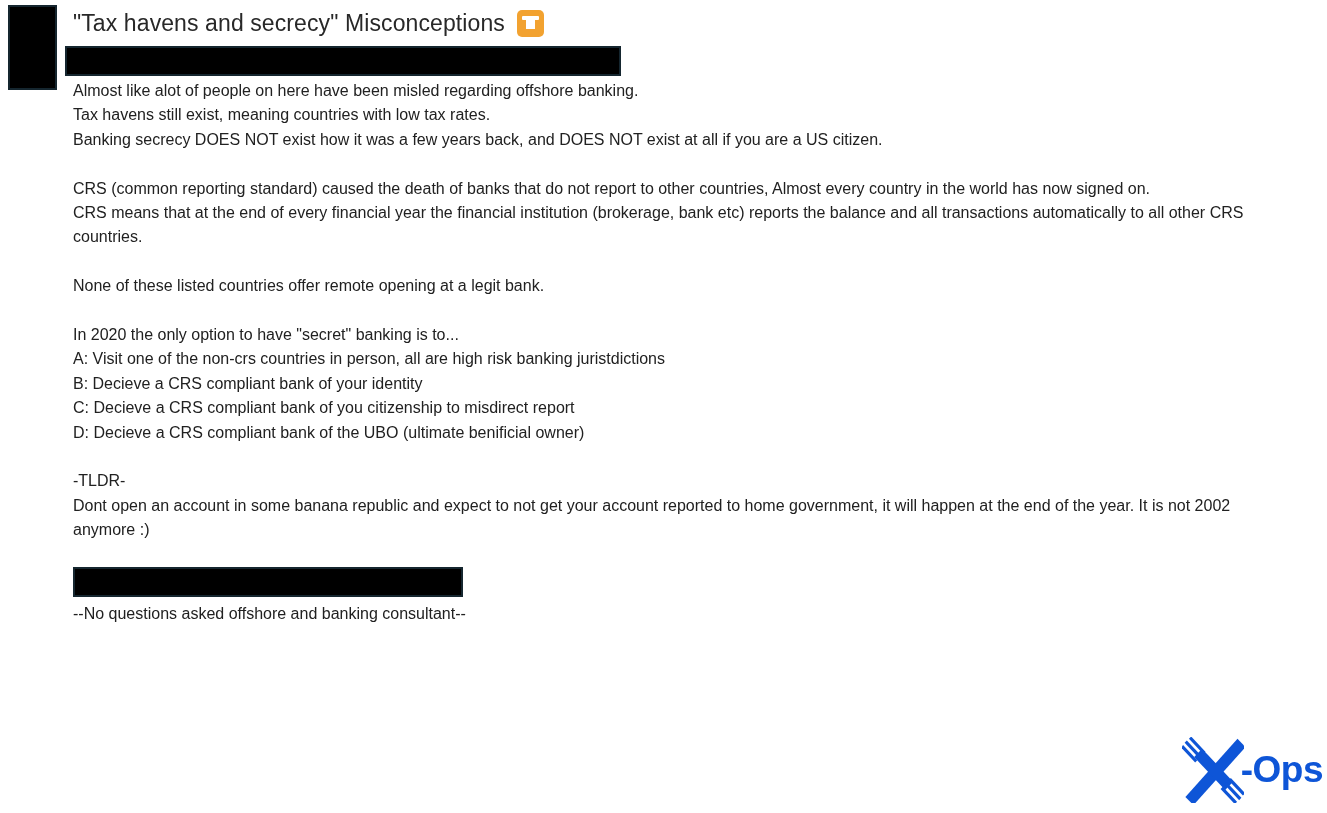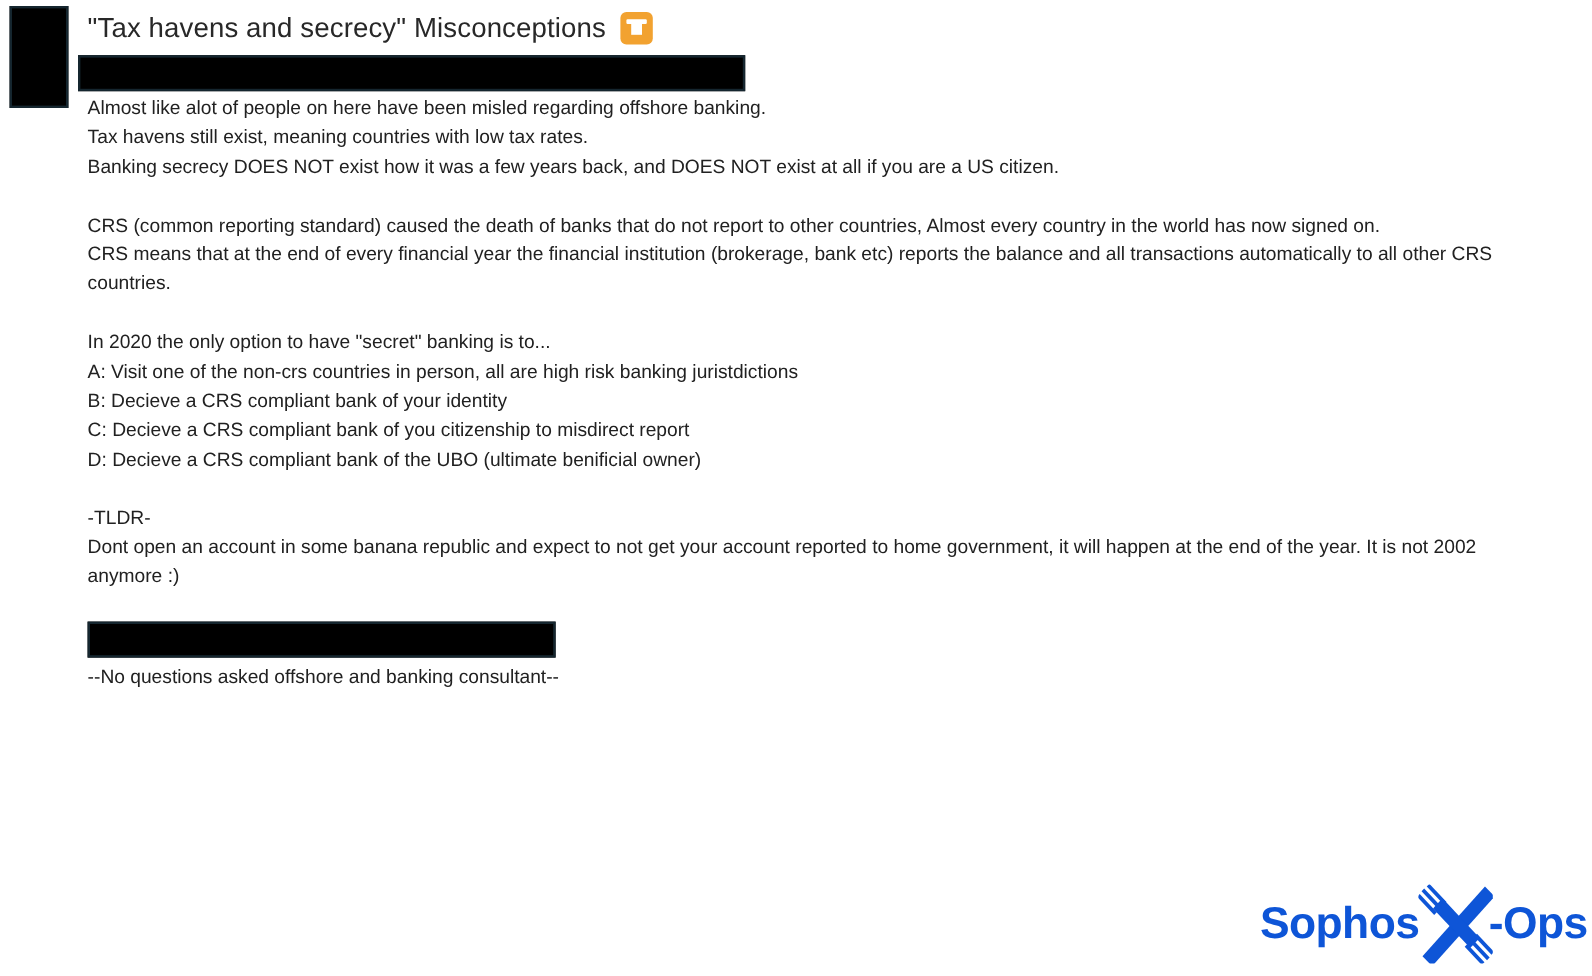--- a/index.html
+++ b/index.html
@@ -111,34 +111,34 @@
   </div>
 
   <div class="redaction redaction-author"></div>
 
   <div class="post-body">
     <div class="para">Almost like alot of people on here have been misled regarding offshore banking.
 Tax havens still exist, meaning countries with low tax rates.
 Banking secrecy DOES NOT exist how it was a few years back, and DOES NOT exist at all if you are a US citizen.</div>
     <div class="para">CRS (common reporting standard) caused the death of banks that do not report to other countries, Almost every country in the world has now signed on.
 CRS means that at the end of every financial year the financial institution (brokerage, bank etc) reports the balance and all transactions automatically to all other CRS countries.</div>
+    <div class="para">None of these listed countries offer remote opening at a legit bank.</div>
     <div class="para">In 2020 the only option to have "secret" banking is to...
 A: Visit one of the non-crs countries in person, all are high risk banking juristdictions
 B: Decieve a CRS compliant bank of your identity
 C: Decieve a CRS compliant bank of you citizenship to misdirect report
 D: Decieve a CRS compliant bank of the UBO (ultimate benificial owner)</div>
     <div class="para">-TLDR-
 Dont open an account in some banana republic and expect to not get your account reported to home government, it will happen at the end of the year. It is not 2002 anymore :)</div>
 
     <div class="redaction-signature"></div>
     <div class="signature-text">--No questions asked offshore and banking consultant--</div>
   </div>
 
   <div class="watermark">
-    <span class="wm-text">Sophos</span>
     <svg class="wm-x" viewBox="0 0 100 100" preserveAspectRatio="none">
 
       <line x1="12" y1="97" x2="96" y2="9" stroke-width="18" stroke-linecap="butt"></line>
 
       <line x1="26" y1="24" x2="76" y2="74" stroke-width="18" stroke-linecap="butt"></line>
 
       <line x1="0" y1="14" x2="23" y2="37" stroke-width="5"></line>
       <line x1="6" y1="7" x2="30" y2="31" stroke-width="5"></line>
       <line x1="13" y1="1" x2="36" y2="24" stroke-width="5"></line>
 

